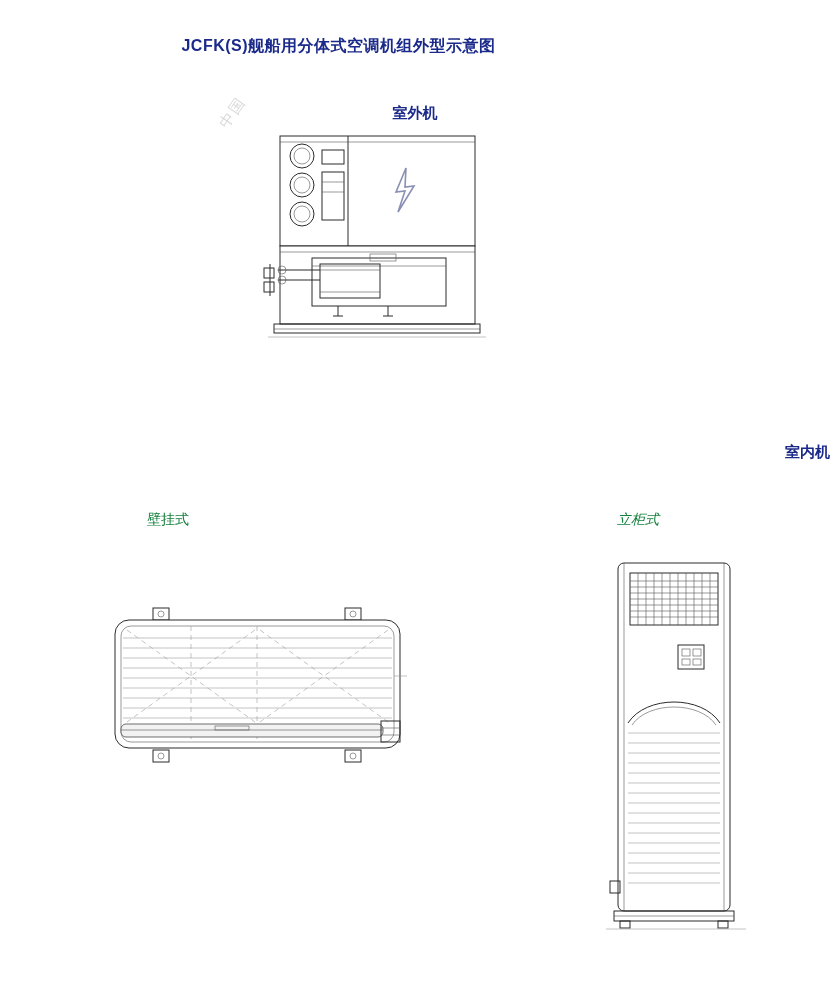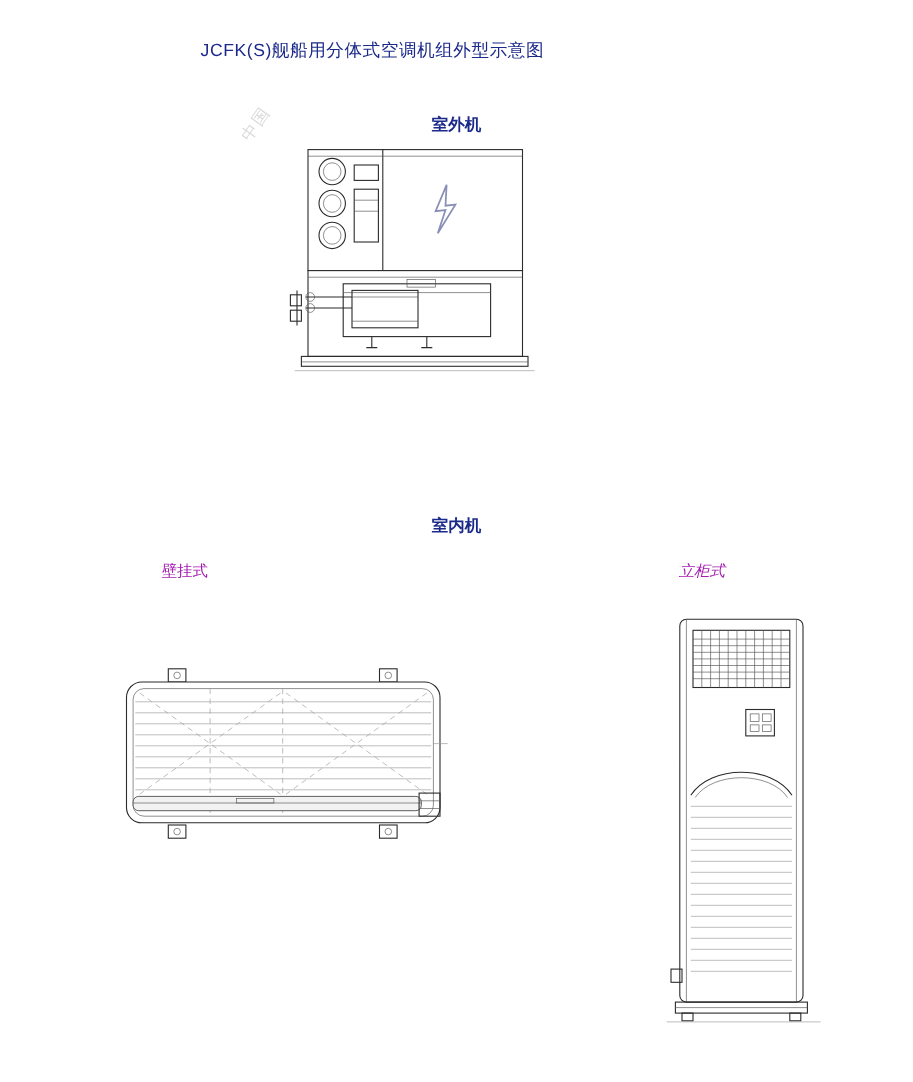--- a/index.html
+++ b/index.html
@@ -18,40 +18,40 @@
     position: absolute;
     inset: 0;
   }
   .title {
     position: absolute;
     top: 36px;
     left: 0;
     width: 677px;
     text-align: center;
     font-size: 16px;
-    font-weight: normal;
+    font-weight: bold;
     color: #1b2a8a;
     letter-spacing: 0.5px;
   }
   .section-label {
     position: absolute;
     width: 830px;
     left: 0;
     text-align: center;
     font-size: 15px;
     font-weight: bold;
     color: #1b2a8a;
   }
   #label-outdoor { top: 104px; }
-  #label-indoor  { top: 469px; }
+  #label-indoor  { top: 443px; text-align: right; }
 
   .sub-label {
     position: absolute;
     font-size: 14px;
-    color: #a21caf;
+    color: #15803d;
     font-weight: normal;
   }
   #label-wall { left: 98px; top: 511px; width: 140px; text-align: center; }
   #label-floor { left: 568px; top: 511px; width: 140px; text-align: center; font-style: italic; }
 
   .watermark {
     position: absolute;
     left: 222px;
     top: 100px;
     width: 34px;

